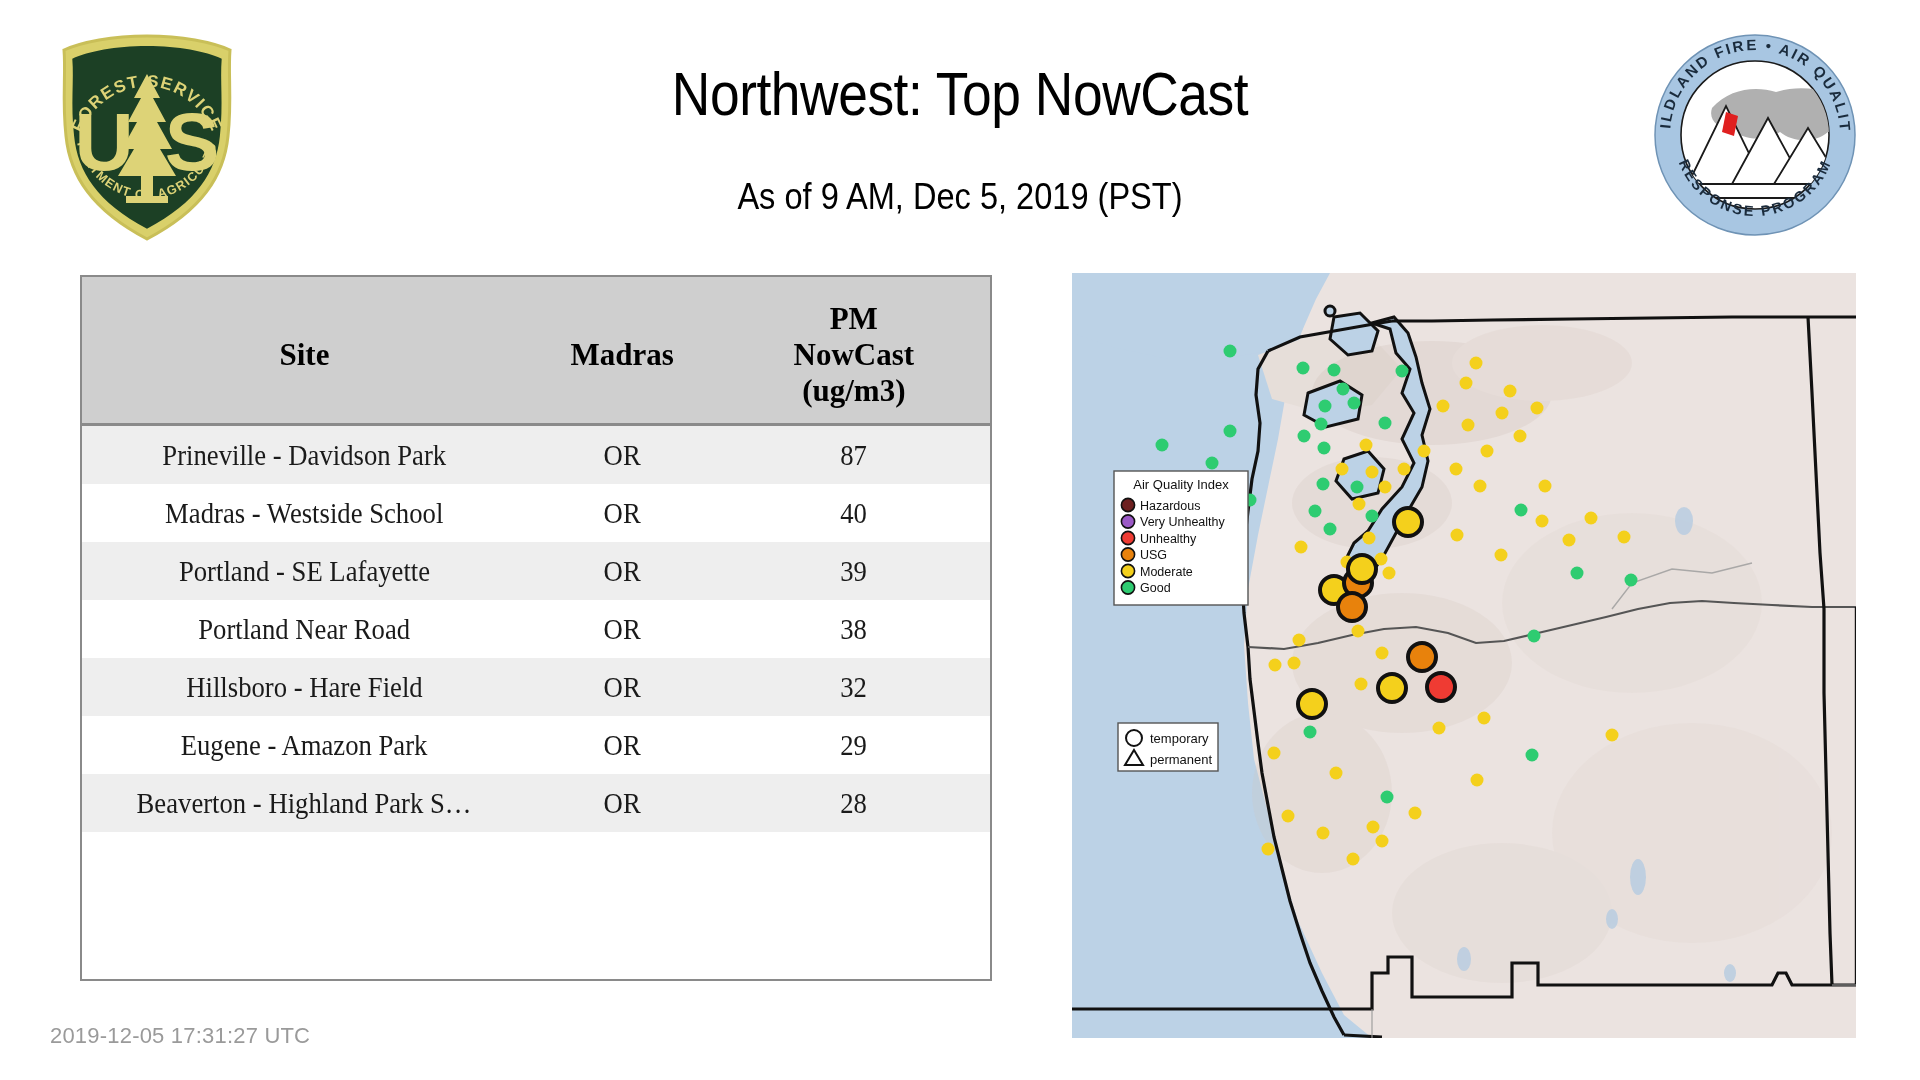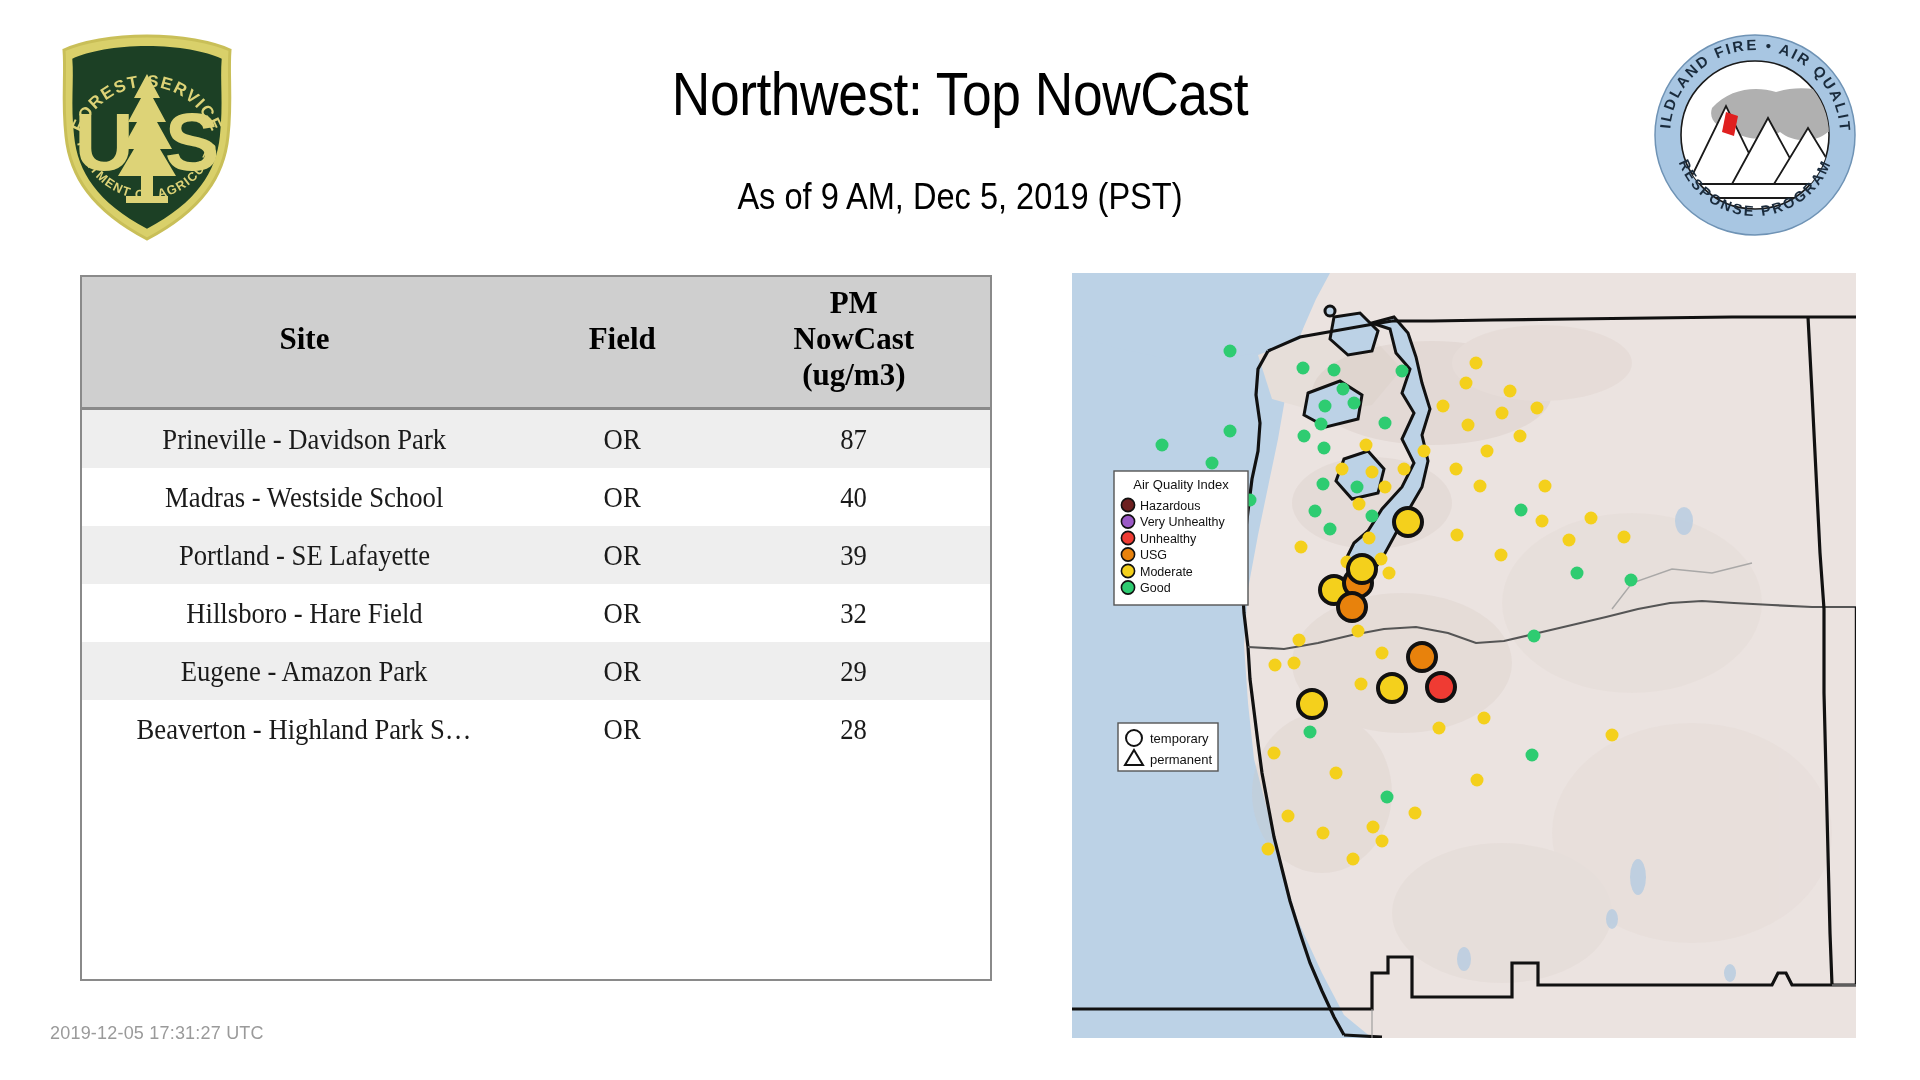--- a/index.html
+++ b/index.html
@@ -44,21 +44,21 @@
     background: #fff;
   }
   table.nowcast { border-collapse: collapse; width: 100%; table-layout: fixed; }
   table.nowcast th {
     background: #cfcfcf;
     font-family: "Liberation Serif", serif;
     font-weight: bold;
     font-size: 31px;
     color: #000;
     text-align: center;
-    padding: 4px 4px 10px 4px;
+    padding: 20px 4px 10px 4px;
     height: 116px;
     vertical-align: middle;
     border-bottom: 3px solid #8a8a8a;
     line-height: 36px;
   }
   table.nowcast td {
     font-family: "Liberation Serif", serif;
     font-size: 29px;
     color: #1a1a1a;
     text-align: center;
@@ -71,21 +71,21 @@
   table.nowcast tbody tr:nth-child(even) td { background: #ffffff; }
   .col-site  { width: 49%; }
   .col-state { width: 21%; }
   .col-pm    { width: 30%; }
   .narrow-serif { display:inline-block; transform: scaleX(0.92); transform-origin: 50% 50%; }
 
   
   .timestamp {
     position: absolute; left: 50px; top: 1023px;
     font-family: "Liberation Sans", sans-serif;
-    font-size: 18px; color: #9a9a9a;
+    font-size: 22px; color: #9a9a9a;
     letter-spacing: 0.2px;
   }
 
   
   .map {
     position: absolute; left: 1072px; top: 273px;
     width: 784px; height: 765px;
     overflow: hidden;
     background: #84cc16;
   }
@@ -178,21 +178,21 @@
   <div class="table-wrap">
     <table class="nowcast">
       <colgroup>
         <col class="col-site">
           <col class="col-state">
           <col class="col-pm">
       </colgroup>
       <thead>
         <tr>
           <th>Site</th>
-          <th>Field</th>
+          <th>Madras</th>
           <th>
             <div>PM</div>
             <div>NowCast</div>
             <div>(ug/m3)</div>
           </th>
         </tr>
       </thead>
       <tbody id="table-body">
           <tr>
             <td><span class="narrow-serif">Prineville - Davidson Park</span></td>
@@ -201,20 +201,25 @@
           </tr>
           <tr>
             <td><span class="narrow-serif">Madras - Westside School</span></td>
             <td><span class="narrow-serif">OR</span></td>
             <td><span class="narrow-serif">40</span></td>
           </tr>
           <tr>
             <td><span class="narrow-serif">Portland - SE Lafayette</span></td>
             <td><span class="narrow-serif">OR</span></td>
             <td><span class="narrow-serif">39</span></td>
+          </tr>
+          <tr>
+            <td><span class="narrow-serif">Portland Near Road</span></td>
+            <td><span class="narrow-serif">OR</span></td>
+            <td><span class="narrow-serif">38</span></td>
           </tr>
           <tr>
             <td><span class="narrow-serif">Hillsboro - Hare Field</span></td>
             <td><span class="narrow-serif">OR</span></td>
             <td><span class="narrow-serif">32</span></td>
           </tr>
           <tr>
             <td><span class="narrow-serif">Eugene - Amazon Park</span></td>
             <td><span class="narrow-serif">OR</span></td>
             <td><span class="narrow-serif">29</span></td>

